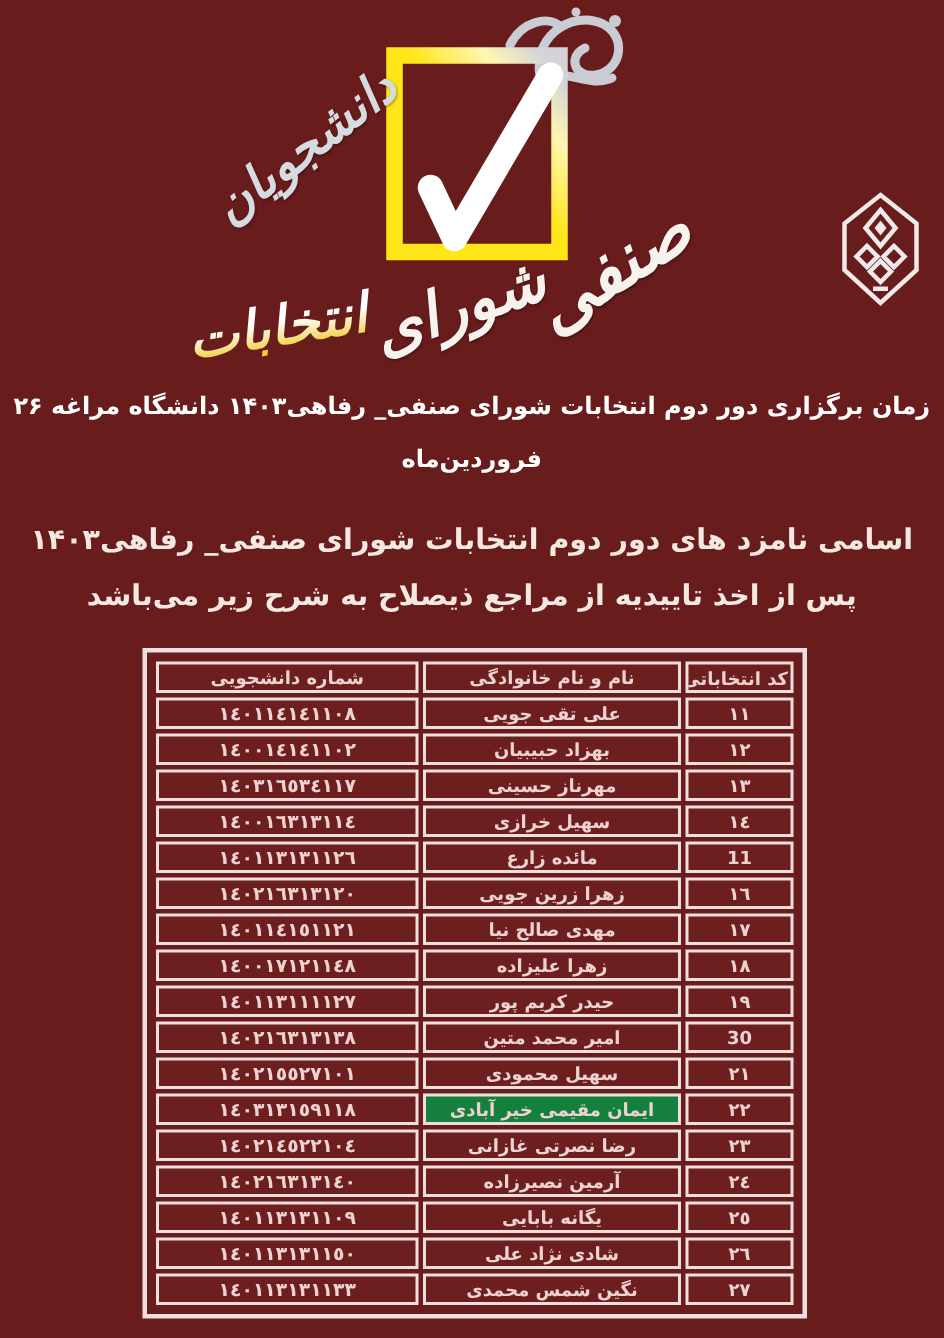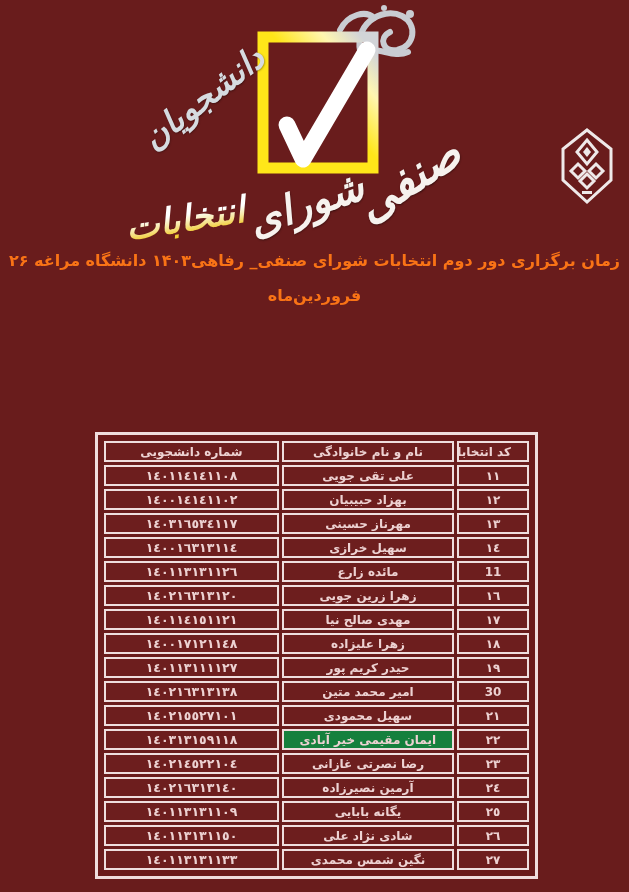--- a/index.html
+++ b/index.html
@@ -32,22 +32,22 @@
   .callig-entekhabat{
     left:105px;top:198px;width:160px;font-size:36px;
     transform:rotate(-9deg);font-style:italic;
     background:linear-gradient(180deg,#ffffff 40%,#f6e69a 65%,#f2cd35 85%);
     -webkit-background-clip:text;background-clip:text;color:transparent;
   }
   .emblem-svg{position:absolute;left:556px;top:128px;width:62px;height:80px;}
 
   
   .gold-block{
-    position:absolute;left:0;top:243px;width:629px;
-    text-align:center;color:#f97316;font-weight:bold;font-size:16px;
+    position:absolute;left:0;top:253px;width:629px;
+    text-align:center;color:#ffffff;font-weight:bold;font-size:16px;
     line-height:35px;
   }
   .white-block{
     position:absolute;left:0;top:342px;width:629px;
     text-align:center;color:#f3e9e2;font-weight:bold;font-size:19px;
     line-height:37px;
   }
 
   
   .table-wrap{
@@ -60,21 +60,21 @@
     display:flex;align-items:center;justify-content:center;
     color:#efd5d5;font-weight:bold;font-size:14.5px;letter-spacing:.5px;
   }
   table.cands{
     width:100%;border-collapse:separate;border-spacing:3px 3px;
     table-layout:fixed;direction:rtl;margin:0;
   }
   table.cands th,table.cands td{
     border:2px solid #efdede;text-align:center;vertical-align:middle;
     color:#edd2d2;font-weight:bold;font-size:12px;
-    height:17px;padding:0 16px;overflow:hidden;white-space:nowrap;
+    height:17px;padding:0 2px;overflow:hidden;white-space:nowrap;
     background:#6d1e1e;
   }
   col.c-code{width:72px;}
   col.c-name{width:172px;}
   col.c-id{width:auto;}
   table.cands td.id-cell{letter-spacing:1.5px;font-size:12.5px;}
   tr.hl-row td.name-cell{background:#15803d;}
 </style>
 </head>
 <body>
@@ -118,20 +118,24 @@
       <path d="M40,36 L47,43 L40,50 L33,43 Z"></path>
       <path d="M31,46 L38,53 L31,60 L24,53 Z"></path>
       <rect x="26" y="63" width="10" height="3" fill="#efe9e9" stroke="none"></rect>
     </g>
   </svg>
 
   <div class="gold-block">
     <div>زمان برگزاری دور دوم انتخابات شورای صنفی_ رفاهی۱۴۰۳ دانشگاه مراغه ۲۶ فروردین‌ماه</div>
   </div>
 
+  <div class="white-block">
+    <div>اسامی نامزد های دور دوم انتخابات شورای صنفی_ رفاهی۱۴۰۳</div>
+    <div>پس از اخذ تاییدیه از مراجع ذیصلاح به شرح زیر می‌باشد</div>
+  </div>
 
   <div class="table-wrap">
     <table class="cands">
       <colgroup>
         <col class="c-code">
           <col class="c-name">
           <col class="c-id">
       </colgroup>
       <thead>
         <tr>

